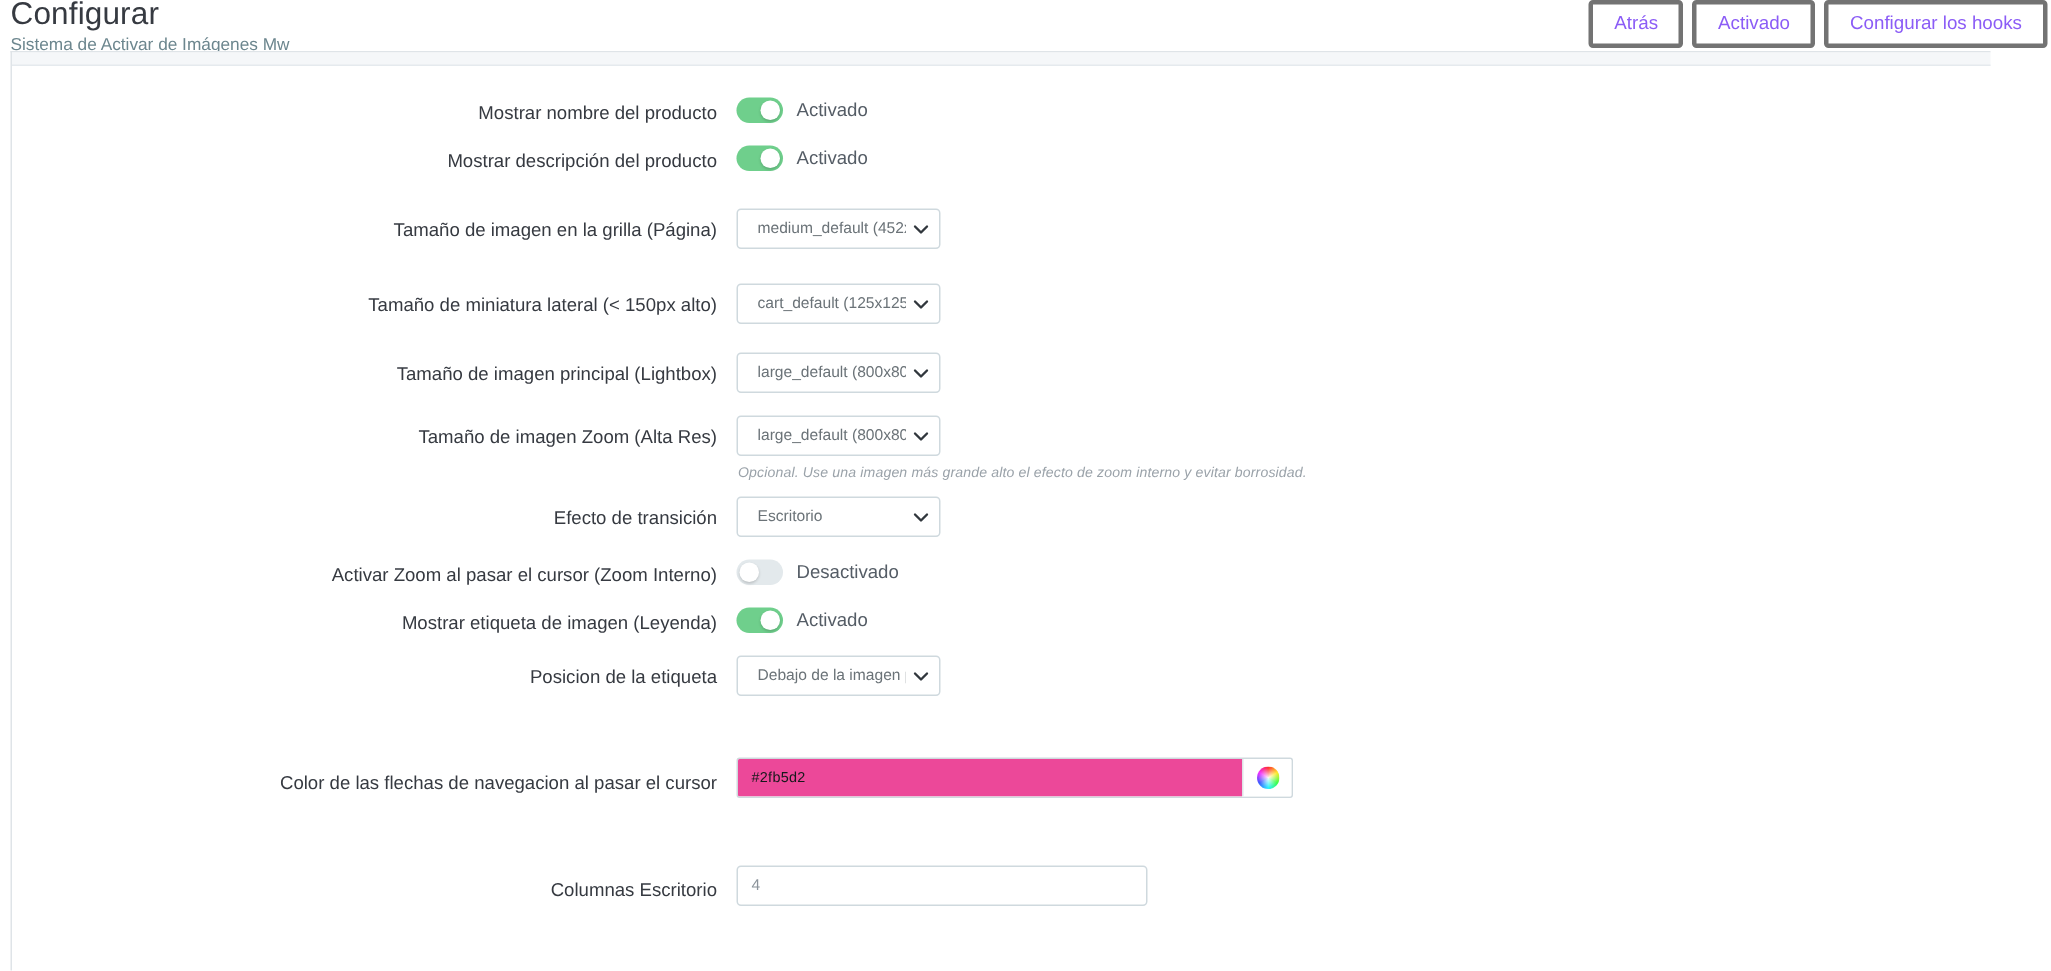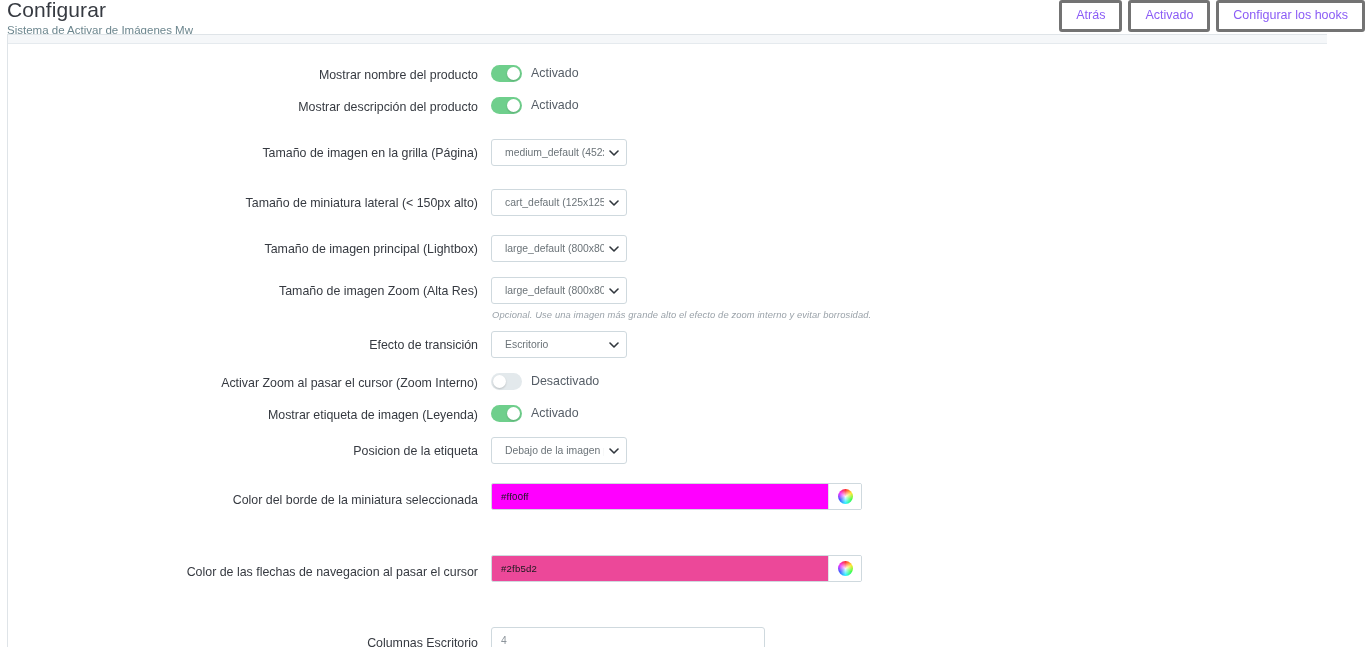--- a/index.html
+++ b/index.html
@@ -391,31 +391,20 @@
             <svg viewBox="0 0 10 6" width="10" height="6">
                 <path d="M1 1l4 4 4-4" fill="none" stroke="#31373d" stroke-width="1.6" stroke-linecap="round" stroke-linejoin="round"></path>
               </svg>
           </span>
         </div>
       </div>
     </div>
 
     <div class="spacer-14"></div>
 
-    <div class="form-row r-color">
-      <div class="form-label">Color del borde de la miniatura seleccionada</div>
-      <div class="form-control">
-        <div class="color-field">
-          <div class="color-input" id="swatch-0" style="background: rgb(255, 0, 255);">#ff00ff</div>
-          <div class="color-swatch-btn">
-            <span class="wheel"></span>
-          </div>
-        </div>
-      </div>
-    </div>
 
     <div class="spacer-22"></div>
 
     <div class="form-row r-color">
       <div class="form-label">Color de las flechas de navegacion al pasar el cursor</div>
       <div class="form-control">
         <div class="color-field">
           <div class="color-input" id="swatch-1" style="background: #ec4899;">#2fb5d2</div>
           <div class="color-swatch-btn">
             <span class="wheel"></span>

